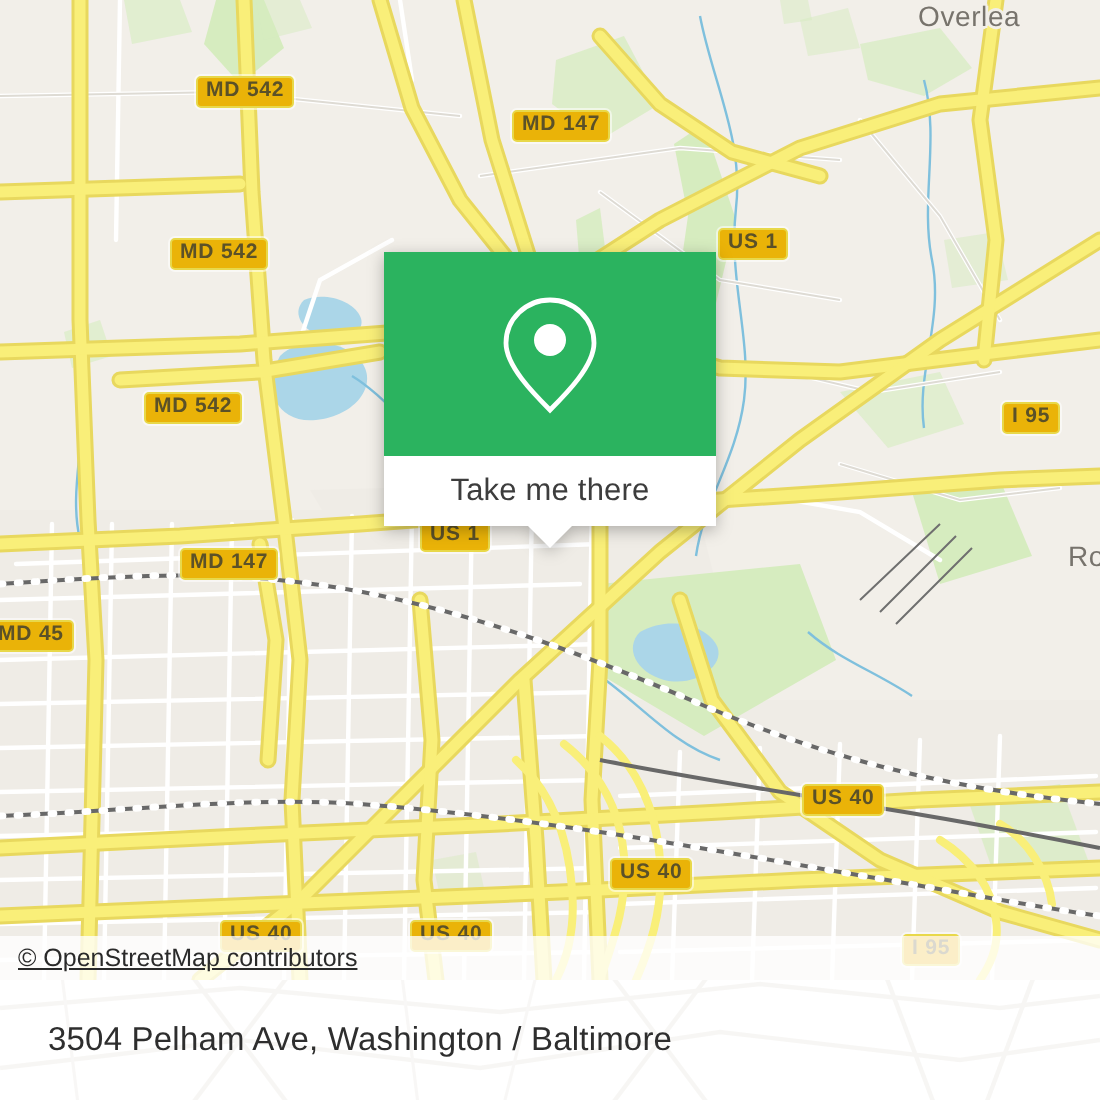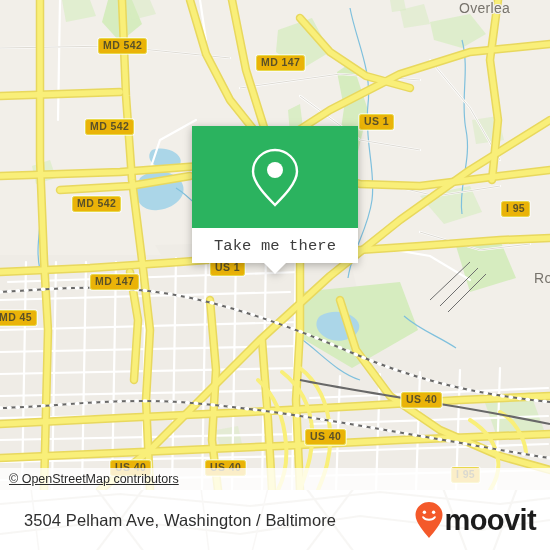--- a/index.html
+++ b/index.html
@@ -84,21 +84,21 @@
   #card-bottom {
     height: 35px;
     background: #ffffff;
     display: flex;
     align-items: center;
     justify-content: center;
     position: relative;
   }
   #card-label {
     color: #3d3d3d;
-    font-family: Liberation Mono, monospace;
+    font-family: Liberation Sans, sans-serif;
     font-size: 15.5px;
     letter-spacing: .1px;
   }
   #card-tail {
     position: absolute;
     left: 50%;
     top: 100%;
     margin-left: -11px;
     width: 0; height: 0;
     border-left: 11px solid transparent;
@@ -139,21 +139,21 @@
     position: absolute;
     left: 0; top: 0;
     width: 550px; height: 60px;
     opacity: .5;
   }
   #footer-inner {
     position: relative;
     width: 550px; height: 60px;
     display: flex;
     align-items: center;
-    justify-content: space-between;
+    justify-content: flex-start;
     padding: 0 14px 0 24px;
     box-sizing: border-box;
   }
   #footer-address {
     color: #2e2e2e;
     font-family: "Liberation Sans", sans-serif;
     font-size: 16.5px;
     letter-spacing: .1px;
     white-space: nowrap;
   }
@@ -385,25 +385,16 @@
         <path d="M520,-10 L490,70"></path>
       </g>
       <g stroke="#f3f1ee" stroke-width="1.6" fill="none">
         <path d="M200,-10 L210,70"></path>
         <path d="M250,70 L270,-10"></path>
         <path d="M30,-10 L40,70"></path>
       </g>
     </svg>
     <div id="footer-inner">
       <div id="footer-address">3504 Pelham Ave, Washington / Baltimore</div>
-      <div id="brand">
-        <svg width="30" height="38" viewBox="0 0 30 38">
-          <path d="M15 1 C7.5 1 1.5 6.8 1.5 14 C1.5 21.5 10 31 15 37 C20 31 28.5 21.5 28.5 14 C28.5 6.8 22.5 1 15 1 Z" fill="#f4592a"></path>
-          <circle cx="10.4" cy="11.2" r="1.7" fill="#ffffff"></circle>
-          <circle cx="19.6" cy="11.2" r="1.7" fill="#ffffff"></circle>
-          <path d="M9.2 16.2 C11.3 19.6 18.7 19.6 20.8 16.2" fill="none" stroke="#ffffff" stroke-width="2" stroke-linecap="round"></path>
-        </svg>
-        <span id="brand-name">moovit</span>
-      </div>
     </div>
   </div>
 
 </div>
 
 </body></html>

